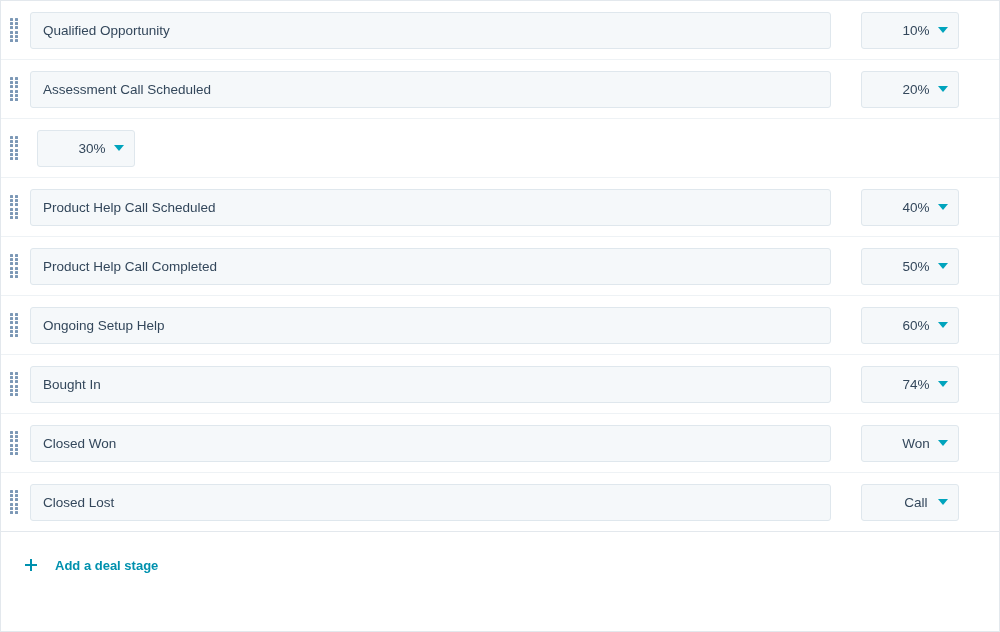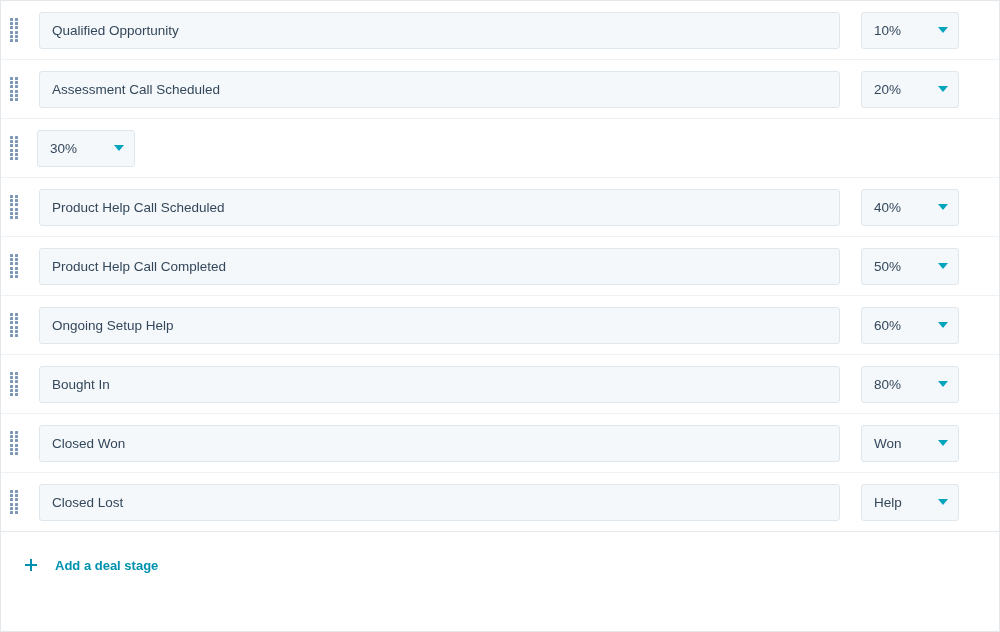--- a/index.html
+++ b/index.html
@@ -109,41 +109,41 @@
     border-radius: 3px;
     padding: 0 12px;
     font-family: "Liberation Sans", sans-serif;
     font-size: 13.5px;
     color: #33475b;
     line-height: 35px;
     outline: none;
     text-overflow: ellipsis;
     overflow: hidden;
     white-space: nowrap;
-    margin-left: 9px;
   }
 
   
   .prob-cell {
     width: 152px;
     flex: 0 0 152px;
     padding-left: 14px;
     box-sizing: border-box;
   }
   .prob-select {
     position: relative;
     width: 98px;
     height: 37px;
     box-sizing: border-box;
     background: #f5f8fa;
     border: 1px solid #dfe7ed;
     border-radius: 3px;
     display: flex;
     align-items: center;
     cursor: pointer;
+    justify-content: center;
   }
   .prob-value {
     padding-left: 12px;
     font-size: 13.5px;
     color: #33475b;
     white-space: nowrap;
   }
   .caret {
     position: absolute;
     right: 10px;
@@ -377,21 +377,21 @@
             <i></i>
             <i></i>
             <i></i>
           </span>
         </div>
         <div class="stage-cell">
           <input class="stage-input" type="text" value="Bought In" style="">
         </div>
         <div class="prob-cell">
           <div class="prob-select">
-            <span class="prob-value">80%</span>
+            <span class="prob-value">74%</span>
             <span class="caret"></span>
           </div>
         </div>
       </div>
       <div class="row">
         <div class="drag-handle">
           <span class="drag-dots">
             <i></i>
             <i></i>
             <i></i>
@@ -431,21 +431,21 @@
             <i></i>
             <i></i>
             <i></i>
           </span>
         </div>
         <div class="stage-cell">
           <input class="stage-input" type="text" value="Closed Lost" style="">
         </div>
         <div class="prob-cell">
           <div class="prob-select">
-            <span class="prob-value">Help</span>
+            <span class="prob-value">Call</span>
             <span class="caret"></span>
           </div>
         </div>
       </div>
     </div>
 
   <div class="footer">
     <a class="add-link" href="#">
       <span class="plus-icon"></span>
       <span>Add a deal stage</span>

